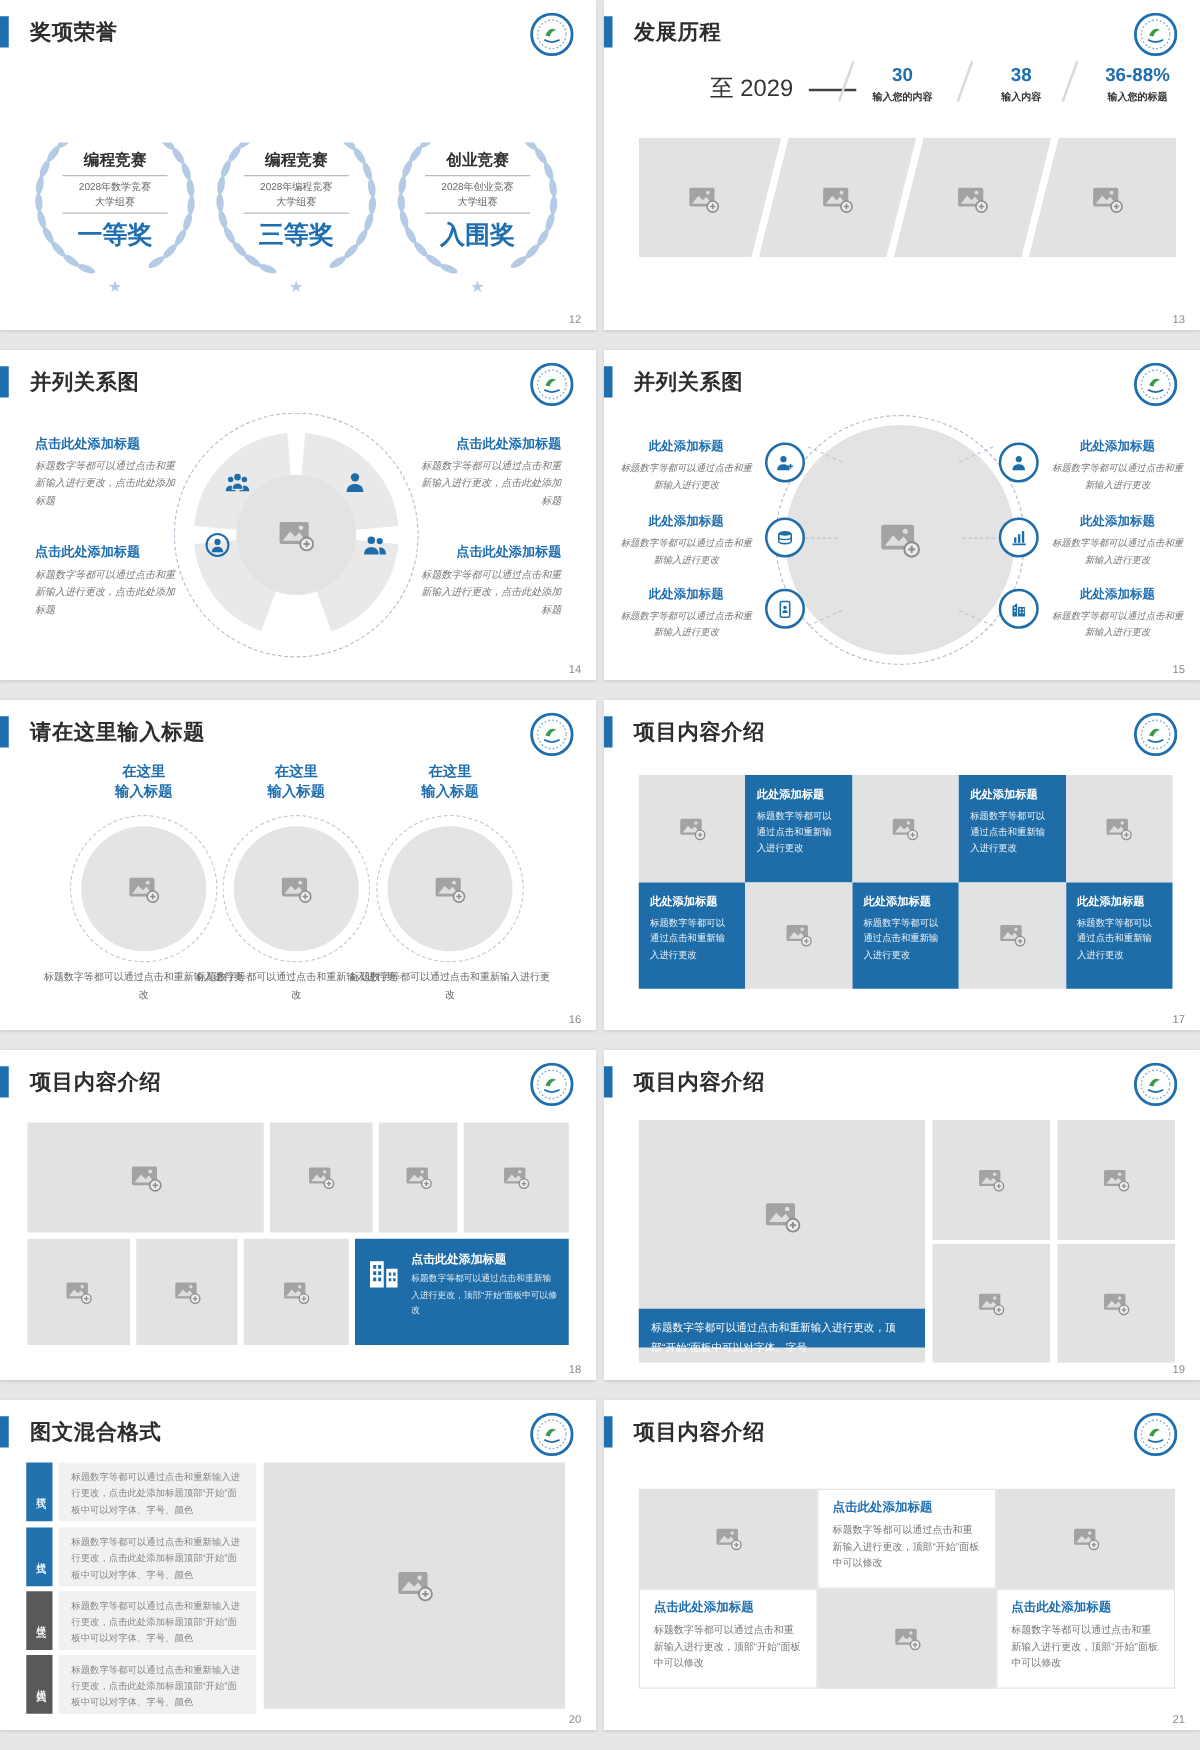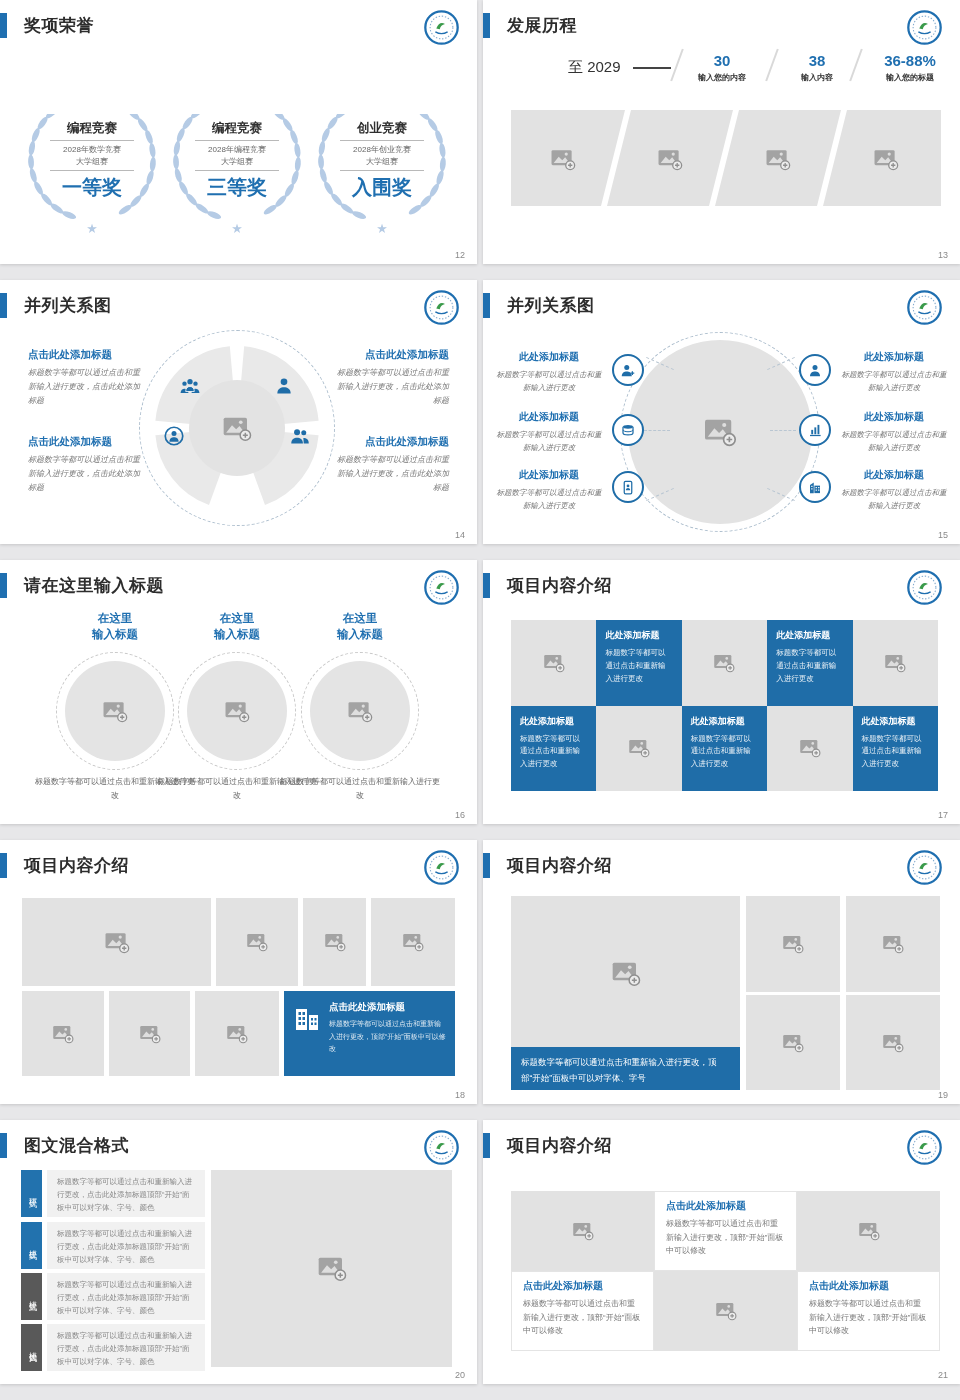--- a/index.html
+++ b/index.html
@@ -23,21 +23,21 @@
   
   .s12-h2{position:absolute;top:44px;width:100%;text-align:center;font-size:19px;font-weight:700;color:#333;letter-spacing:1px;}
   .s12-sub{position:absolute;top:80px;width:100%;text-align:center;font-size:9px;color:#555;}
   .award{position:absolute;top:114px;width:150px;height:130px;text-align:center;}
   .award .wr{position:absolute;inset:0;}
   .award .aname{position:relative;font-size:12.5px;font-weight:700;color:#2f2f2f;margin-top:6px;}
   .award .adiv{position:relative;width:84px;margin:3px auto;border-top:1px solid #b9b9b9;}
   .award .aline{position:relative;font-size:8px;color:#666;line-height:1.45;}
   .award .aprize{position:relative;font-size:20px;font-weight:700;color:var(--accent);margin-top:2px;}
   
-  .s13-year{position:absolute;left:85px;top:58px;font-size:15px;color:#333;}
+  .s13-year{position:absolute;left:85px;top:58px;font-size:19px;color:#333;}
   .s13-dash{display:inline-block;width:38px;height:2px;background:#444;vertical-align:middle;margin-left:12px;}
   .stat{position:absolute;top:52px;text-align:center;}
   .stat .v{font-size:15px;font-weight:700;color:var(--accent);}
   .stat .l{font-size:8px;color:#333;font-weight:700;margin-top:3px;}
   .slash{position:absolute;top:48px;width:2px;height:34px;background:#d9d9d9;transform:rotate(20deg);}
   .s13-band{position:absolute;left:28px;top:110px;width:430px;height:96px;}
   .s13-band .seg{position:absolute;inset:0;background:var(--phbg);}
   .s13-band .seg.a{clip-path:polygon(0 0,114px 0,90px 96px,0 96px);}
   .s13-band .seg.b{clip-path:polygon(120px 0,222px 0,198px 96px,96px 96px);}
   .s13-band .seg.c{clip-path:polygon(228px 0,330px 0,306px 96px,204px 96px);}
@@ -66,21 +66,21 @@
   .t-blue .th{font-size:9px;font-weight:700;color:#fff;margin-bottom:5px;}
   .t-blue .tb{font-size:7.5px;color:rgba(255,255,255,.9);line-height:1.7;}
   
   .s18-row{position:absolute;display:flex;gap:5px;}
   .s18-row .cell{background:var(--phbg);display:flex;align-items:center;justify-content:center;}
   .s18-blue{background:var(--boxblue);display:flex;padding:10px 9px;gap:8px;}
   .s18-blue .th{font-size:9.5px;font-weight:700;color:#fff;margin-bottom:4px;}
   .s18-blue .tb{font-size:7px;color:rgba(255,255,255,.85);line-height:1.8;}
   .s18-blue .ic{width:28px;height:28px;flex:none;margin-top:4px;}
   
-  .s19-cap{position:absolute;left:28px;top:207px;width:229px;height:43px;background:var(--boxblue);color:#fff;font-size:8.5px;line-height:1.9;padding:7px 10px;}
+  .s19-cap{position:absolute;left:28px;top:207px;width:229px;height:31px;background:var(--boxblue);color:#fff;font-size:8.5px;line-height:1.9;padding:7px 10px;}
   
   .s20-row{position:absolute;display:flex;}
   .s20-tab{width:21px;color:#fff;display:flex;align-items:center;justify-content:center;writing-mode:vertical-rl;font-size:8px;letter-spacing:2px;}
   .tab-blue{background:#2272ae;} .tab-gray{background:var(--tabgray);}
   .s20-txt{margin-left:5px;width:158px;background:#f1f1f1;font-size:7.5px;color:#888;line-height:1.75;padding:5px 10px;}
   
   .s21-grid{position:absolute;left:28px;top:71px;width:429px;height:160px;display:grid;grid-template-columns:repeat(3,1fr);grid-template-rows:1fr 1fr;}
   .s21-card{background:#fff;border:1px solid #e4e4e4;padding:7px 11px;}
   .s21-card .th{font-size:10px;font-weight:700;color:var(--accent);margin-bottom:4px;}
   .s21-card .tb{font-size:8px;color:var(--body);line-height:1.7;}

